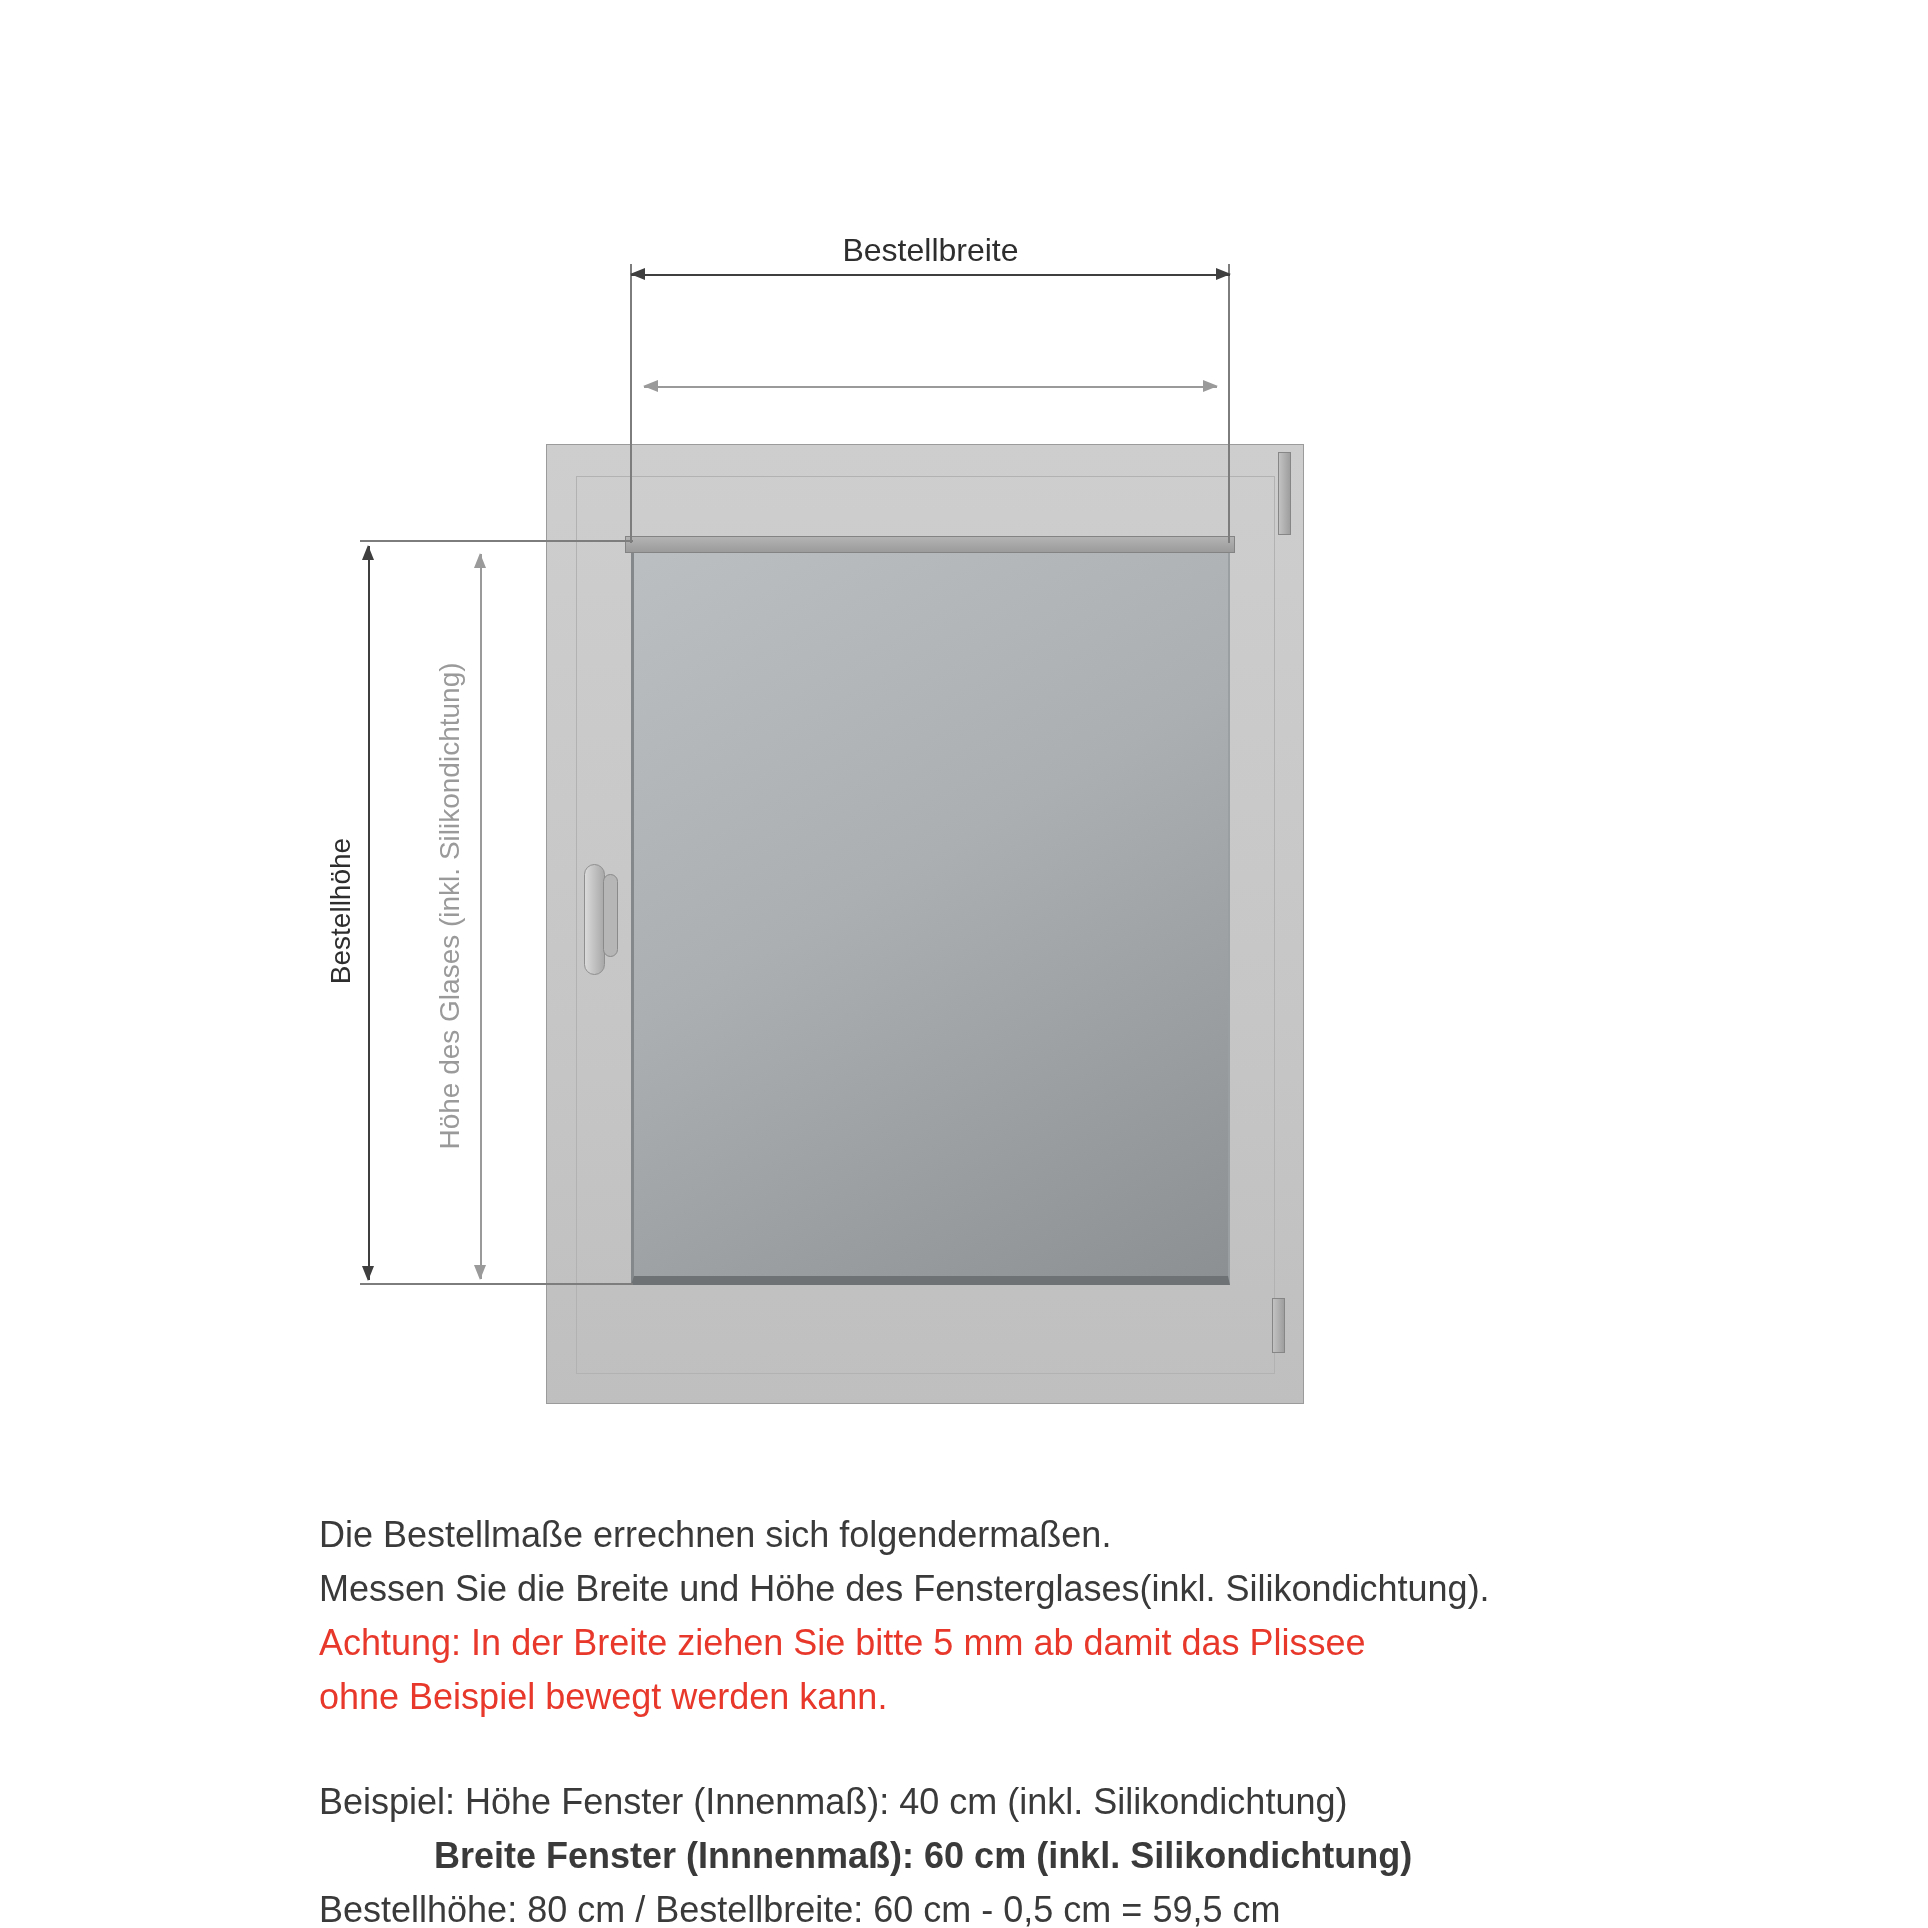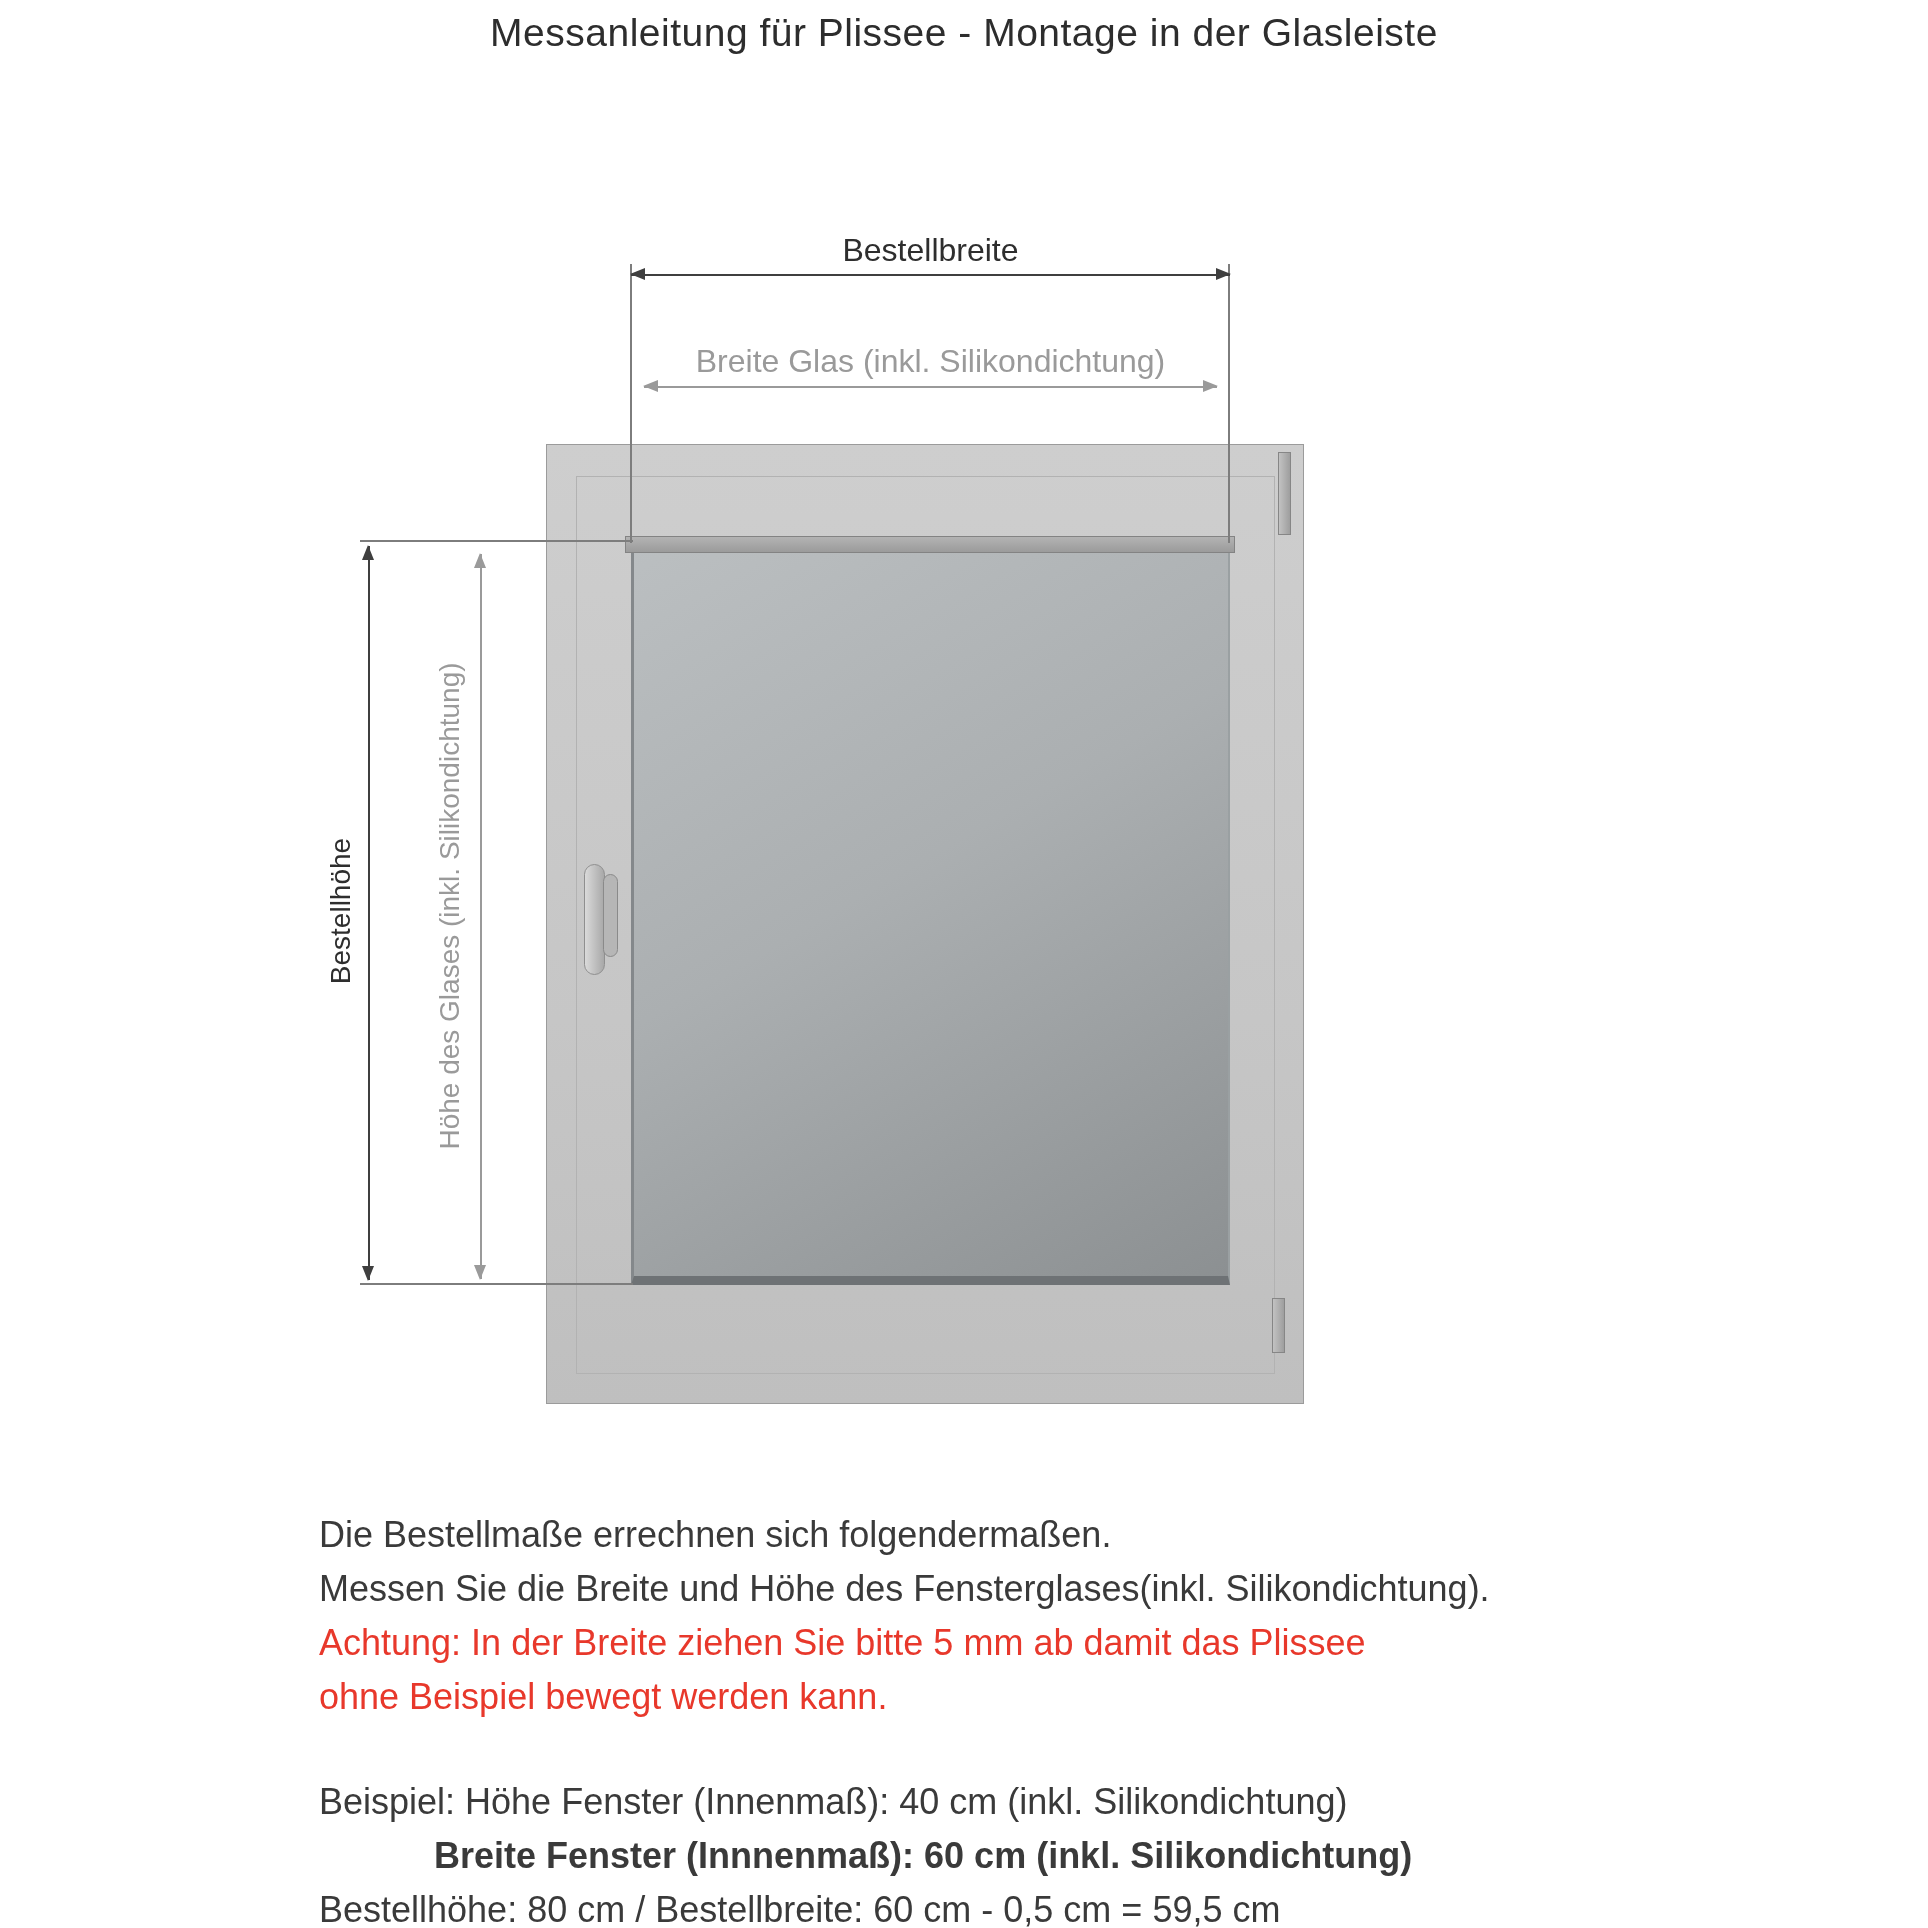--- a/index.html
+++ b/index.html
@@ -91,40 +91,38 @@
   .text-block p { margin:2px; }
   .red { color: var(--warning-red, #e8382b); }
   .gap { height:49px; }
   .indent { padding-left:115px;font-weight:bold; }
 </style>
 </head>
 <body>
 
 <div class="page">
 
-  <div class="title">Messanleitung für Plissee - Montage in der Glasleiste</div>
 
   <div class="window-frame"></div>
   <div class="sash-line"></div>
   <div class="glass"></div>
   <div class="rail"></div>
   <div class="handle-grip"></div>
   <div class="handle-plate"></div>
   <div class="hinge top"></div>
   <div class="hinge bottom"></div>
 
   <div class="ext" style="left:630px; top:264px; width:1.9px; height:279px;"></div>
   <div class="ext" style="left:1228px; top:264px; width:1.9px; height:279px;"></div>
   <div class="ext" style="left:360px; top:540px; width:273px; height:1.9px;"></div>
   <div class="ext" style="left:360px; top:1283px; width:273px; height:1.9px;"></div>
 
   <div class="dim-label" style="left:631px; top:232px; width:599px;">Bestellbreite</div>
   <div class="h-arrow" style="left:631px; top:274px; width:599px;"></div>
 
-  <div class="dim-label gray" style="left:631px; top:343px; width:599px;">Breite Glas (inkl. Silikondichtung)</div>
   <div class="h-arrow gray" style="left:644px; top:386px; width:573px;"></div>
 
   <div class="v-arrow" style="left:368px; top:546px; height:734px;"></div>
   <div class="v-label" style="left:341px; top:911px;">Bestellhöhe</div>
 
   <div class="v-arrow gray" style="left:480px; top:554px; height:725px;"></div>
   <div class="v-label gray" style="left:450px; top:906px;">Höhe des Glases (inkl. Silikondichtung)</div>
 
   <div class="text-block">
     <p>Die Bestellmaße errechnen sich folgendermaßen.</p>

